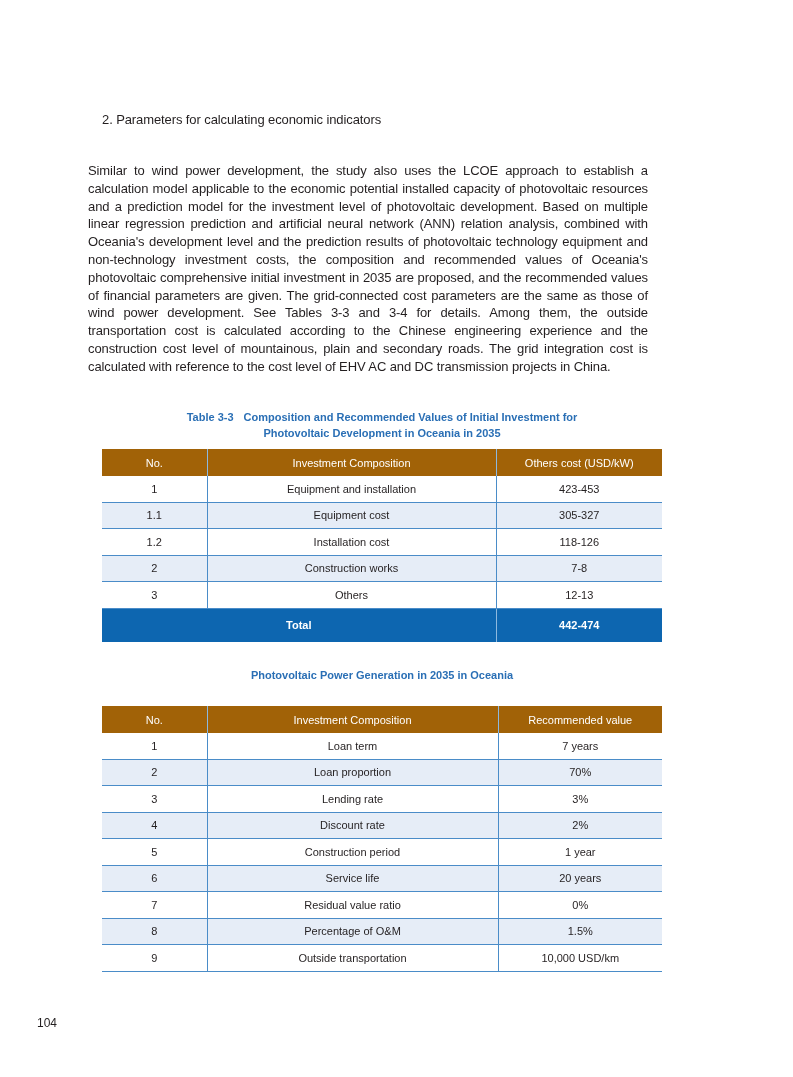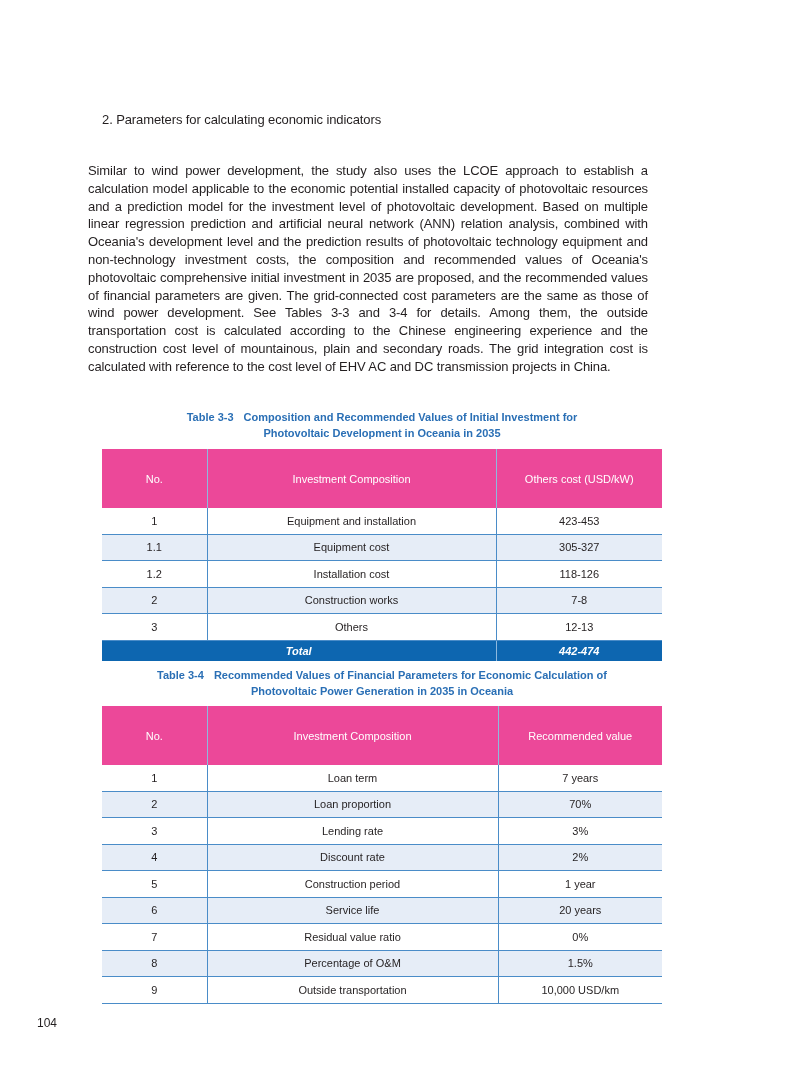--- a/index.html
+++ b/index.html
@@ -24,35 +24,35 @@
     .caption .num { margin-right: 10px; }
     .cap1 { top: 409px; }
     .cap2 { top: 667px; }
     table.data {
       position: absolute; left: 102px; width: 560px;
       border-collapse: collapse; font-size: 11px; color: #231f20;
     }
     .t1 { top: 449px; }
     .t2 { top: 706px; }
     table.data th {
-      background: #ec4899; color: #ffffff; font-weight: normal;
-      height: 27px; padding: 16px; text-align: center;
+      background: #a16207; color: #ffffff; font-weight: normal;
+      height: 27px; padding: 0; text-align: center;
       border-left: 1px solid #8db9df;
     }
     table.data th:first-child { border-left: none; }
     table.data td {
       height: 25.5px; padding: 0; text-align: center;
       border-bottom: 1.5px solid #4a8cc8;
       border-left: 1.5px solid #4a8cc8;
     }
     table.data td:first-child { border-left: none; }
     table.data tr.alt td { background: #e6edf7; margin-left: 26px; }
     table.data tr.total td {
       background: #0d66b0; color: #fff; font-weight: bold;
-      border-left: 1px solid #8db9df; height: 20px; border-bottom: none; font-style: italic;
+      border-left: 1px solid #8db9df; height: 33px; border-bottom: none;
     }
     table.data tr.total td:first-child { border-left: none; }
     .t1 col.c1 { width: 105px; }
     .t1 col.c2 { width: 289px; }
     .t1 col.c3 { width: 166px; }
     .t2 col.c1 { width: 105px; }
     .t2 col.c2 { width: 291px; }
     .t2 col.c3 { width: 164px; }
     .page-number {
       position: absolute; left: 37px; top: 1016px; font-size: 12px; color: #231f20;
@@ -109,21 +109,20 @@
         <td>12-13</td>
       </tr>
       <tr class="total">
         <td colspan="2">Total</td>
         <td>442-474</td>
       </tr>
     </tbody>
 </table>
 
 <div class="caption cap2">
-  <div><span class="num">Table 3-4</span><span>Recommended Values of Financial Parameters for Economic Calculation of</span></div>
   <div>Photovoltaic Power Generation in 2035 in Oceania</div>
 </div>
 
 <table class="data t2">
   <colgroup>
       <col class="c1">
       <col class="c2">
       <col class="c3">
     </colgroup>
   <thead>

